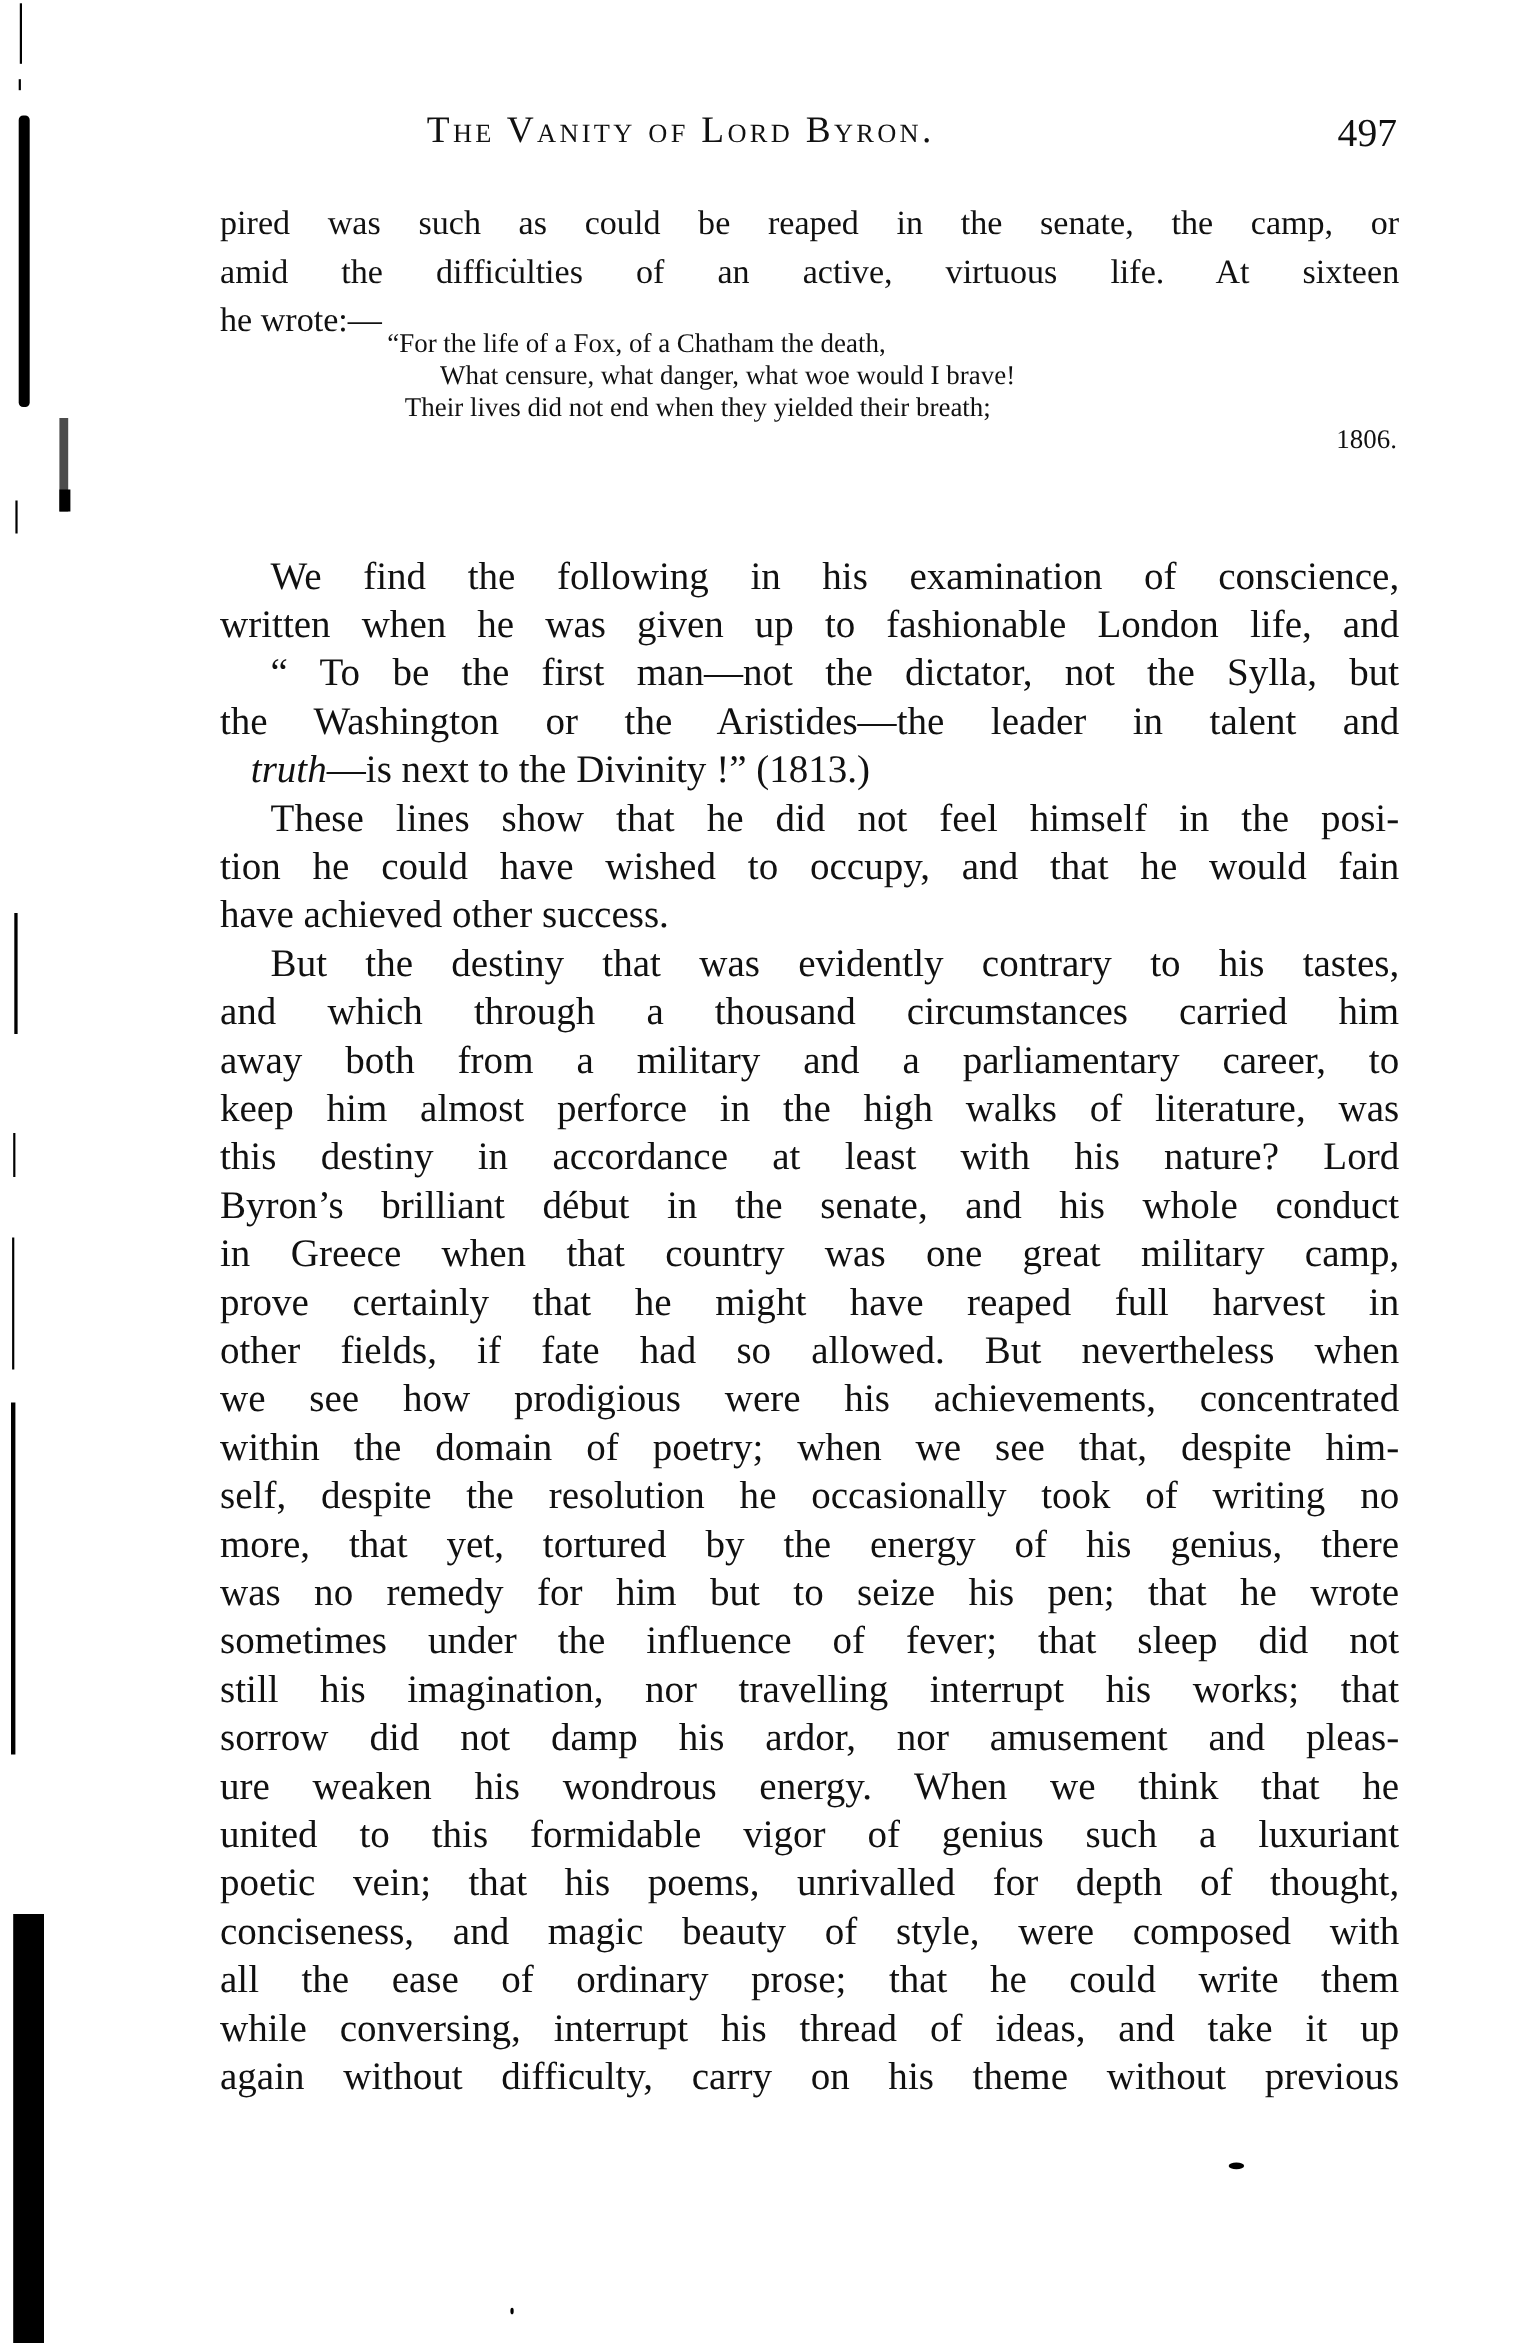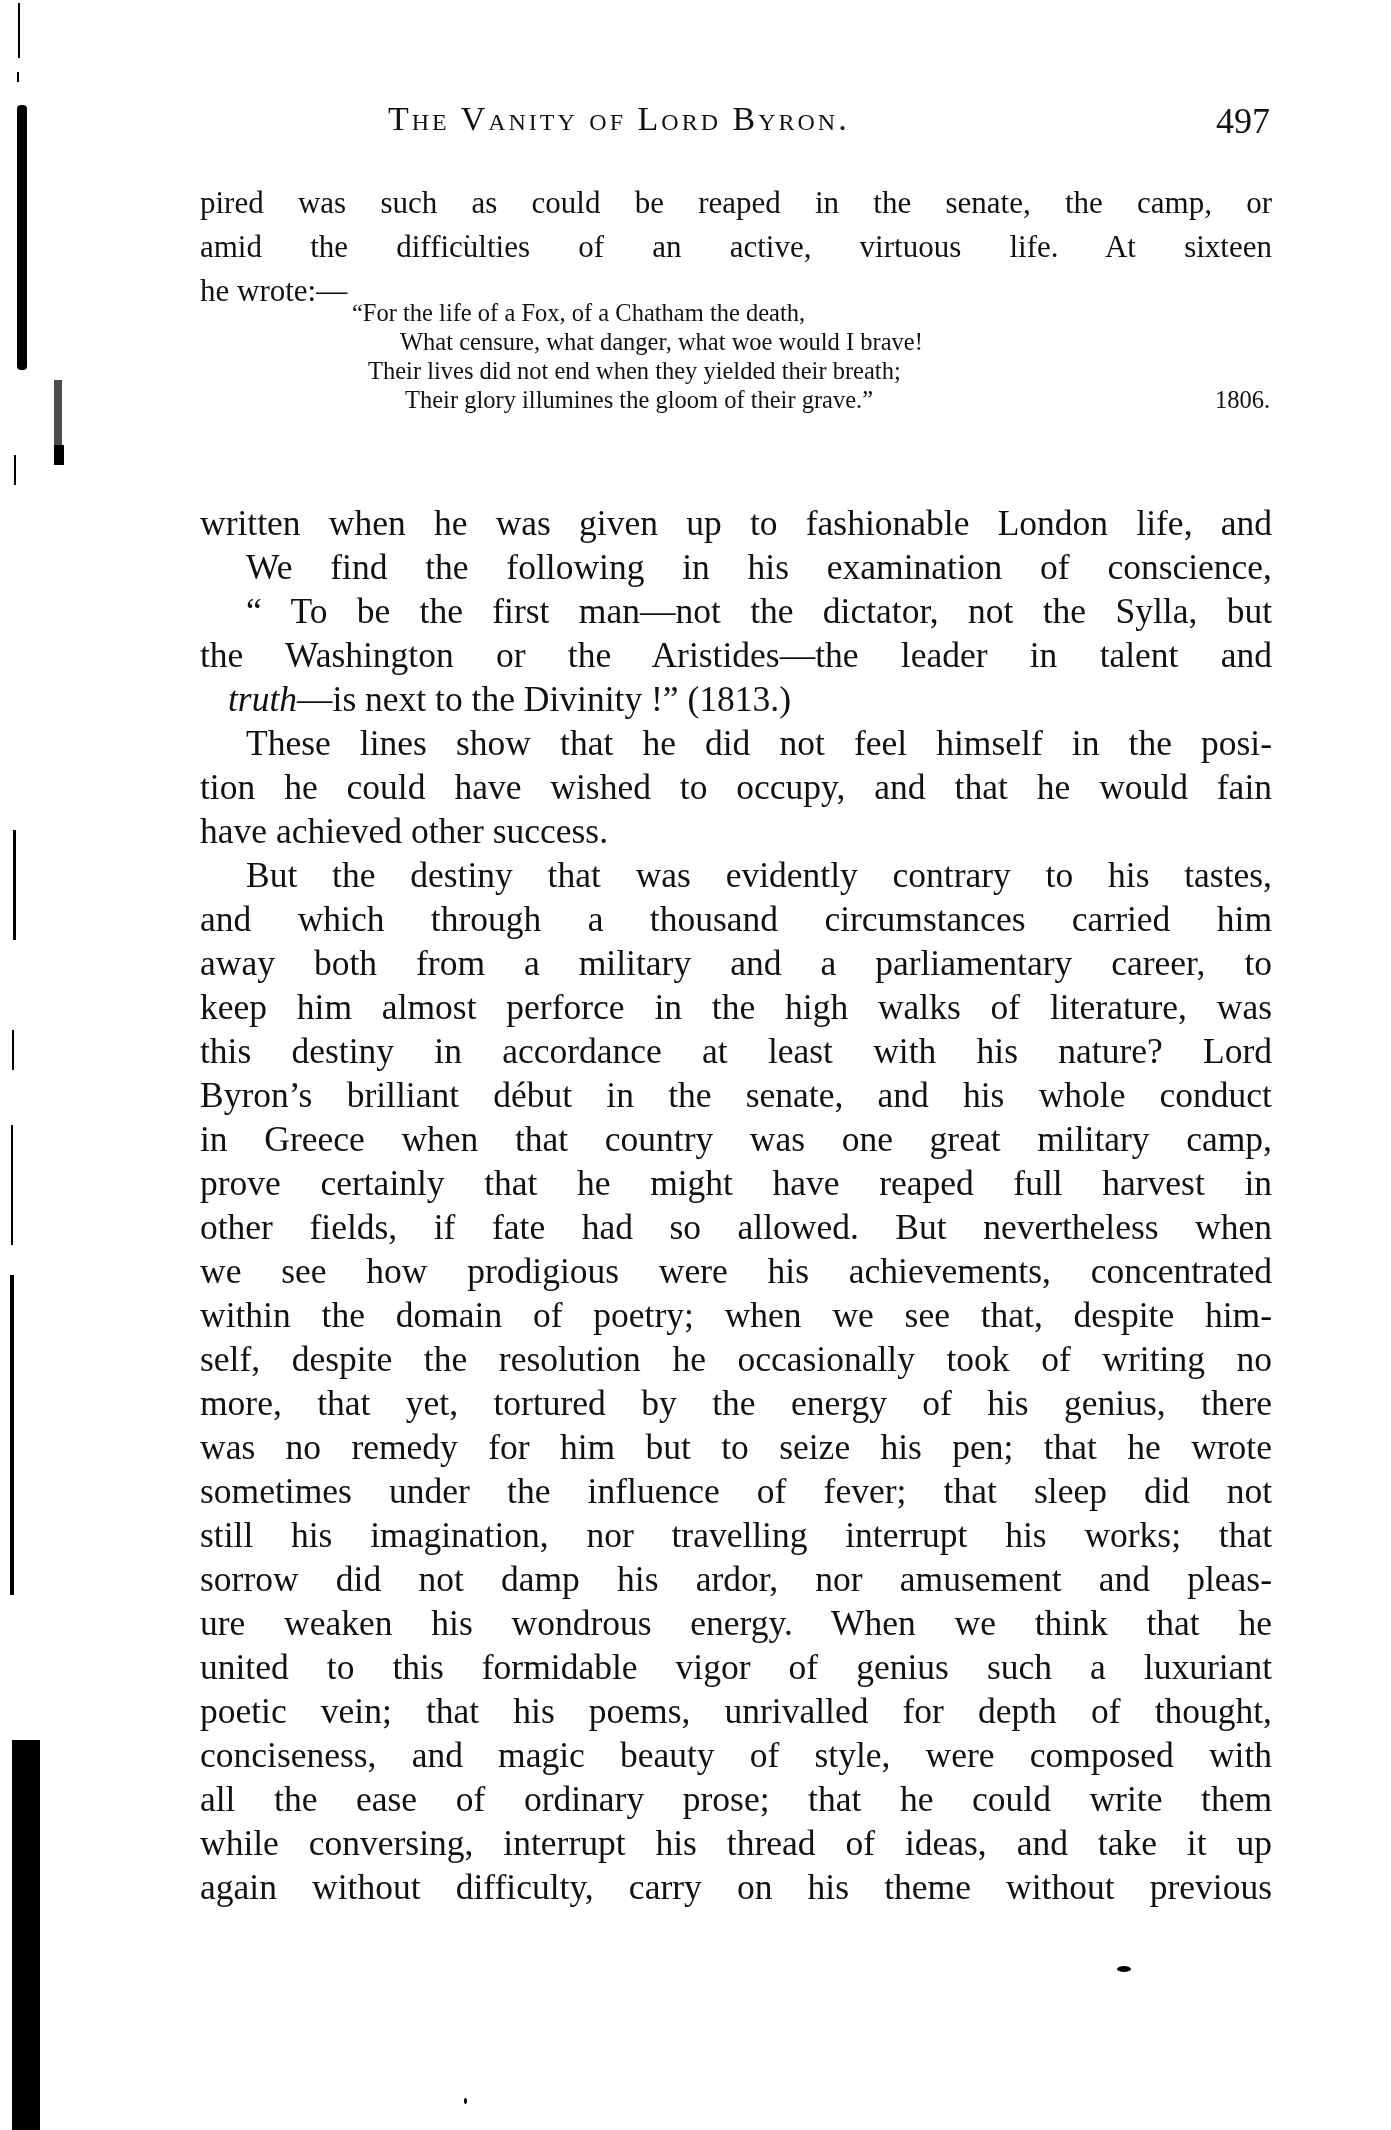--- a/index.html
+++ b/index.html
@@ -61,29 +61,28 @@
   <span class="line">pired was such as could be reaped in the senate, the camp, or</span>
   <span class="line">amid the difficulties of an active, virtuous life.  At sixteen</span>
   <span class="line last">he wrote:—</span>
 </div>
 
 <div class="verse">
   <span class="vline" style="padding-left:152px">“For the life of a Fox, of a Chatham the death,</span>
   <span class="vline" style="padding-left:200px">What censure, what danger, what woe would I brave!</span>
   <span class="vline" style="padding-left:168px">Their lives did not end when they yielded their breath;</span>
   <div class="vline">
-    <span style="padding-left:205px">Their glory illumines the gloom of their grave.”</span>
     <span class="verse-date">1806.</span>
   </div>
 </div>
 
 <div class="block2">
   <div>
+    <span class="line indent">We find the following in his examination of conscience,</span>
     <span class="line">written when he was given up to fashionable London life, and</span>
-    <span class="line indent">We find the following in his examination of conscience,</span>
   </div>
   <div>
     <span class="line indent">“ To be the first man—not the dictator, not the Sylla, but</span>
     <span class="line">the Washington or the Aristides—the leader in talent and</span>
     <span class="line last"><em>truth</em><span>—is next to the Divinity !”  (1813.)</span></span>
   </div>
   <div>
     <span class="line indent">These lines show that he did not feel himself in the posi-</span>
     <span class="line">tion he could have wished to occupy, and that he would fain</span>
     <span class="line last">have achieved other success.</span>

